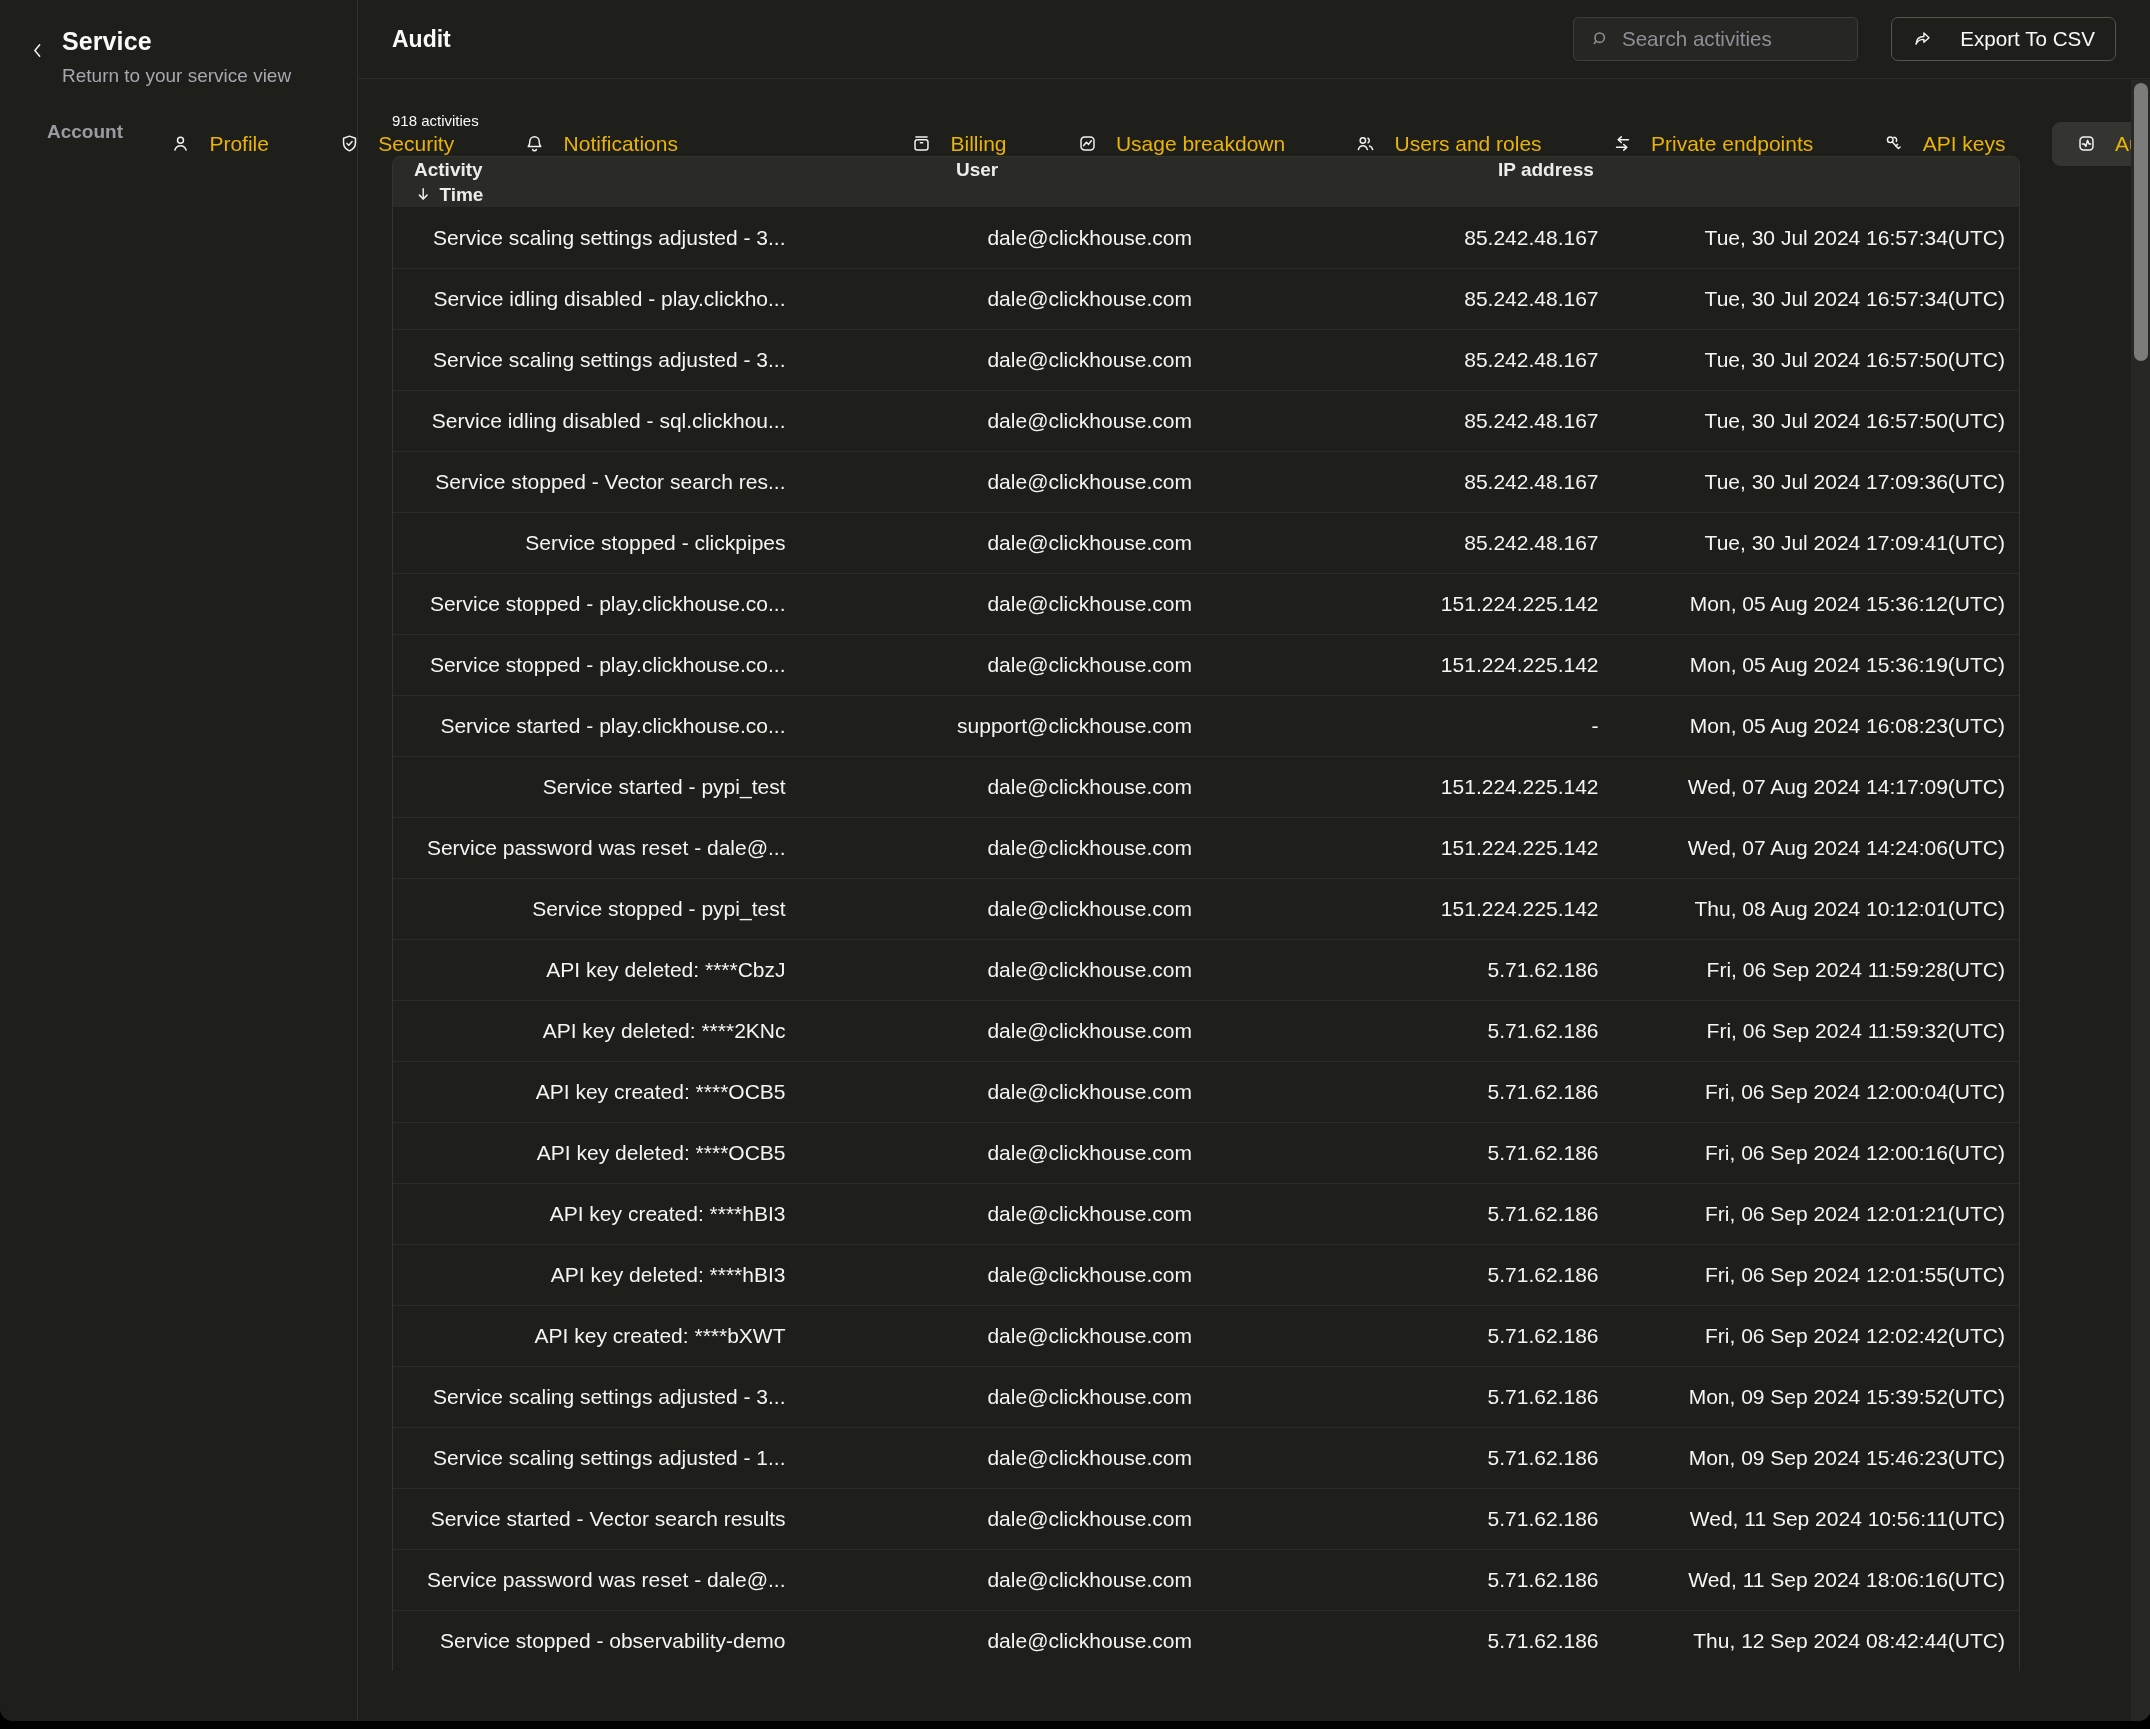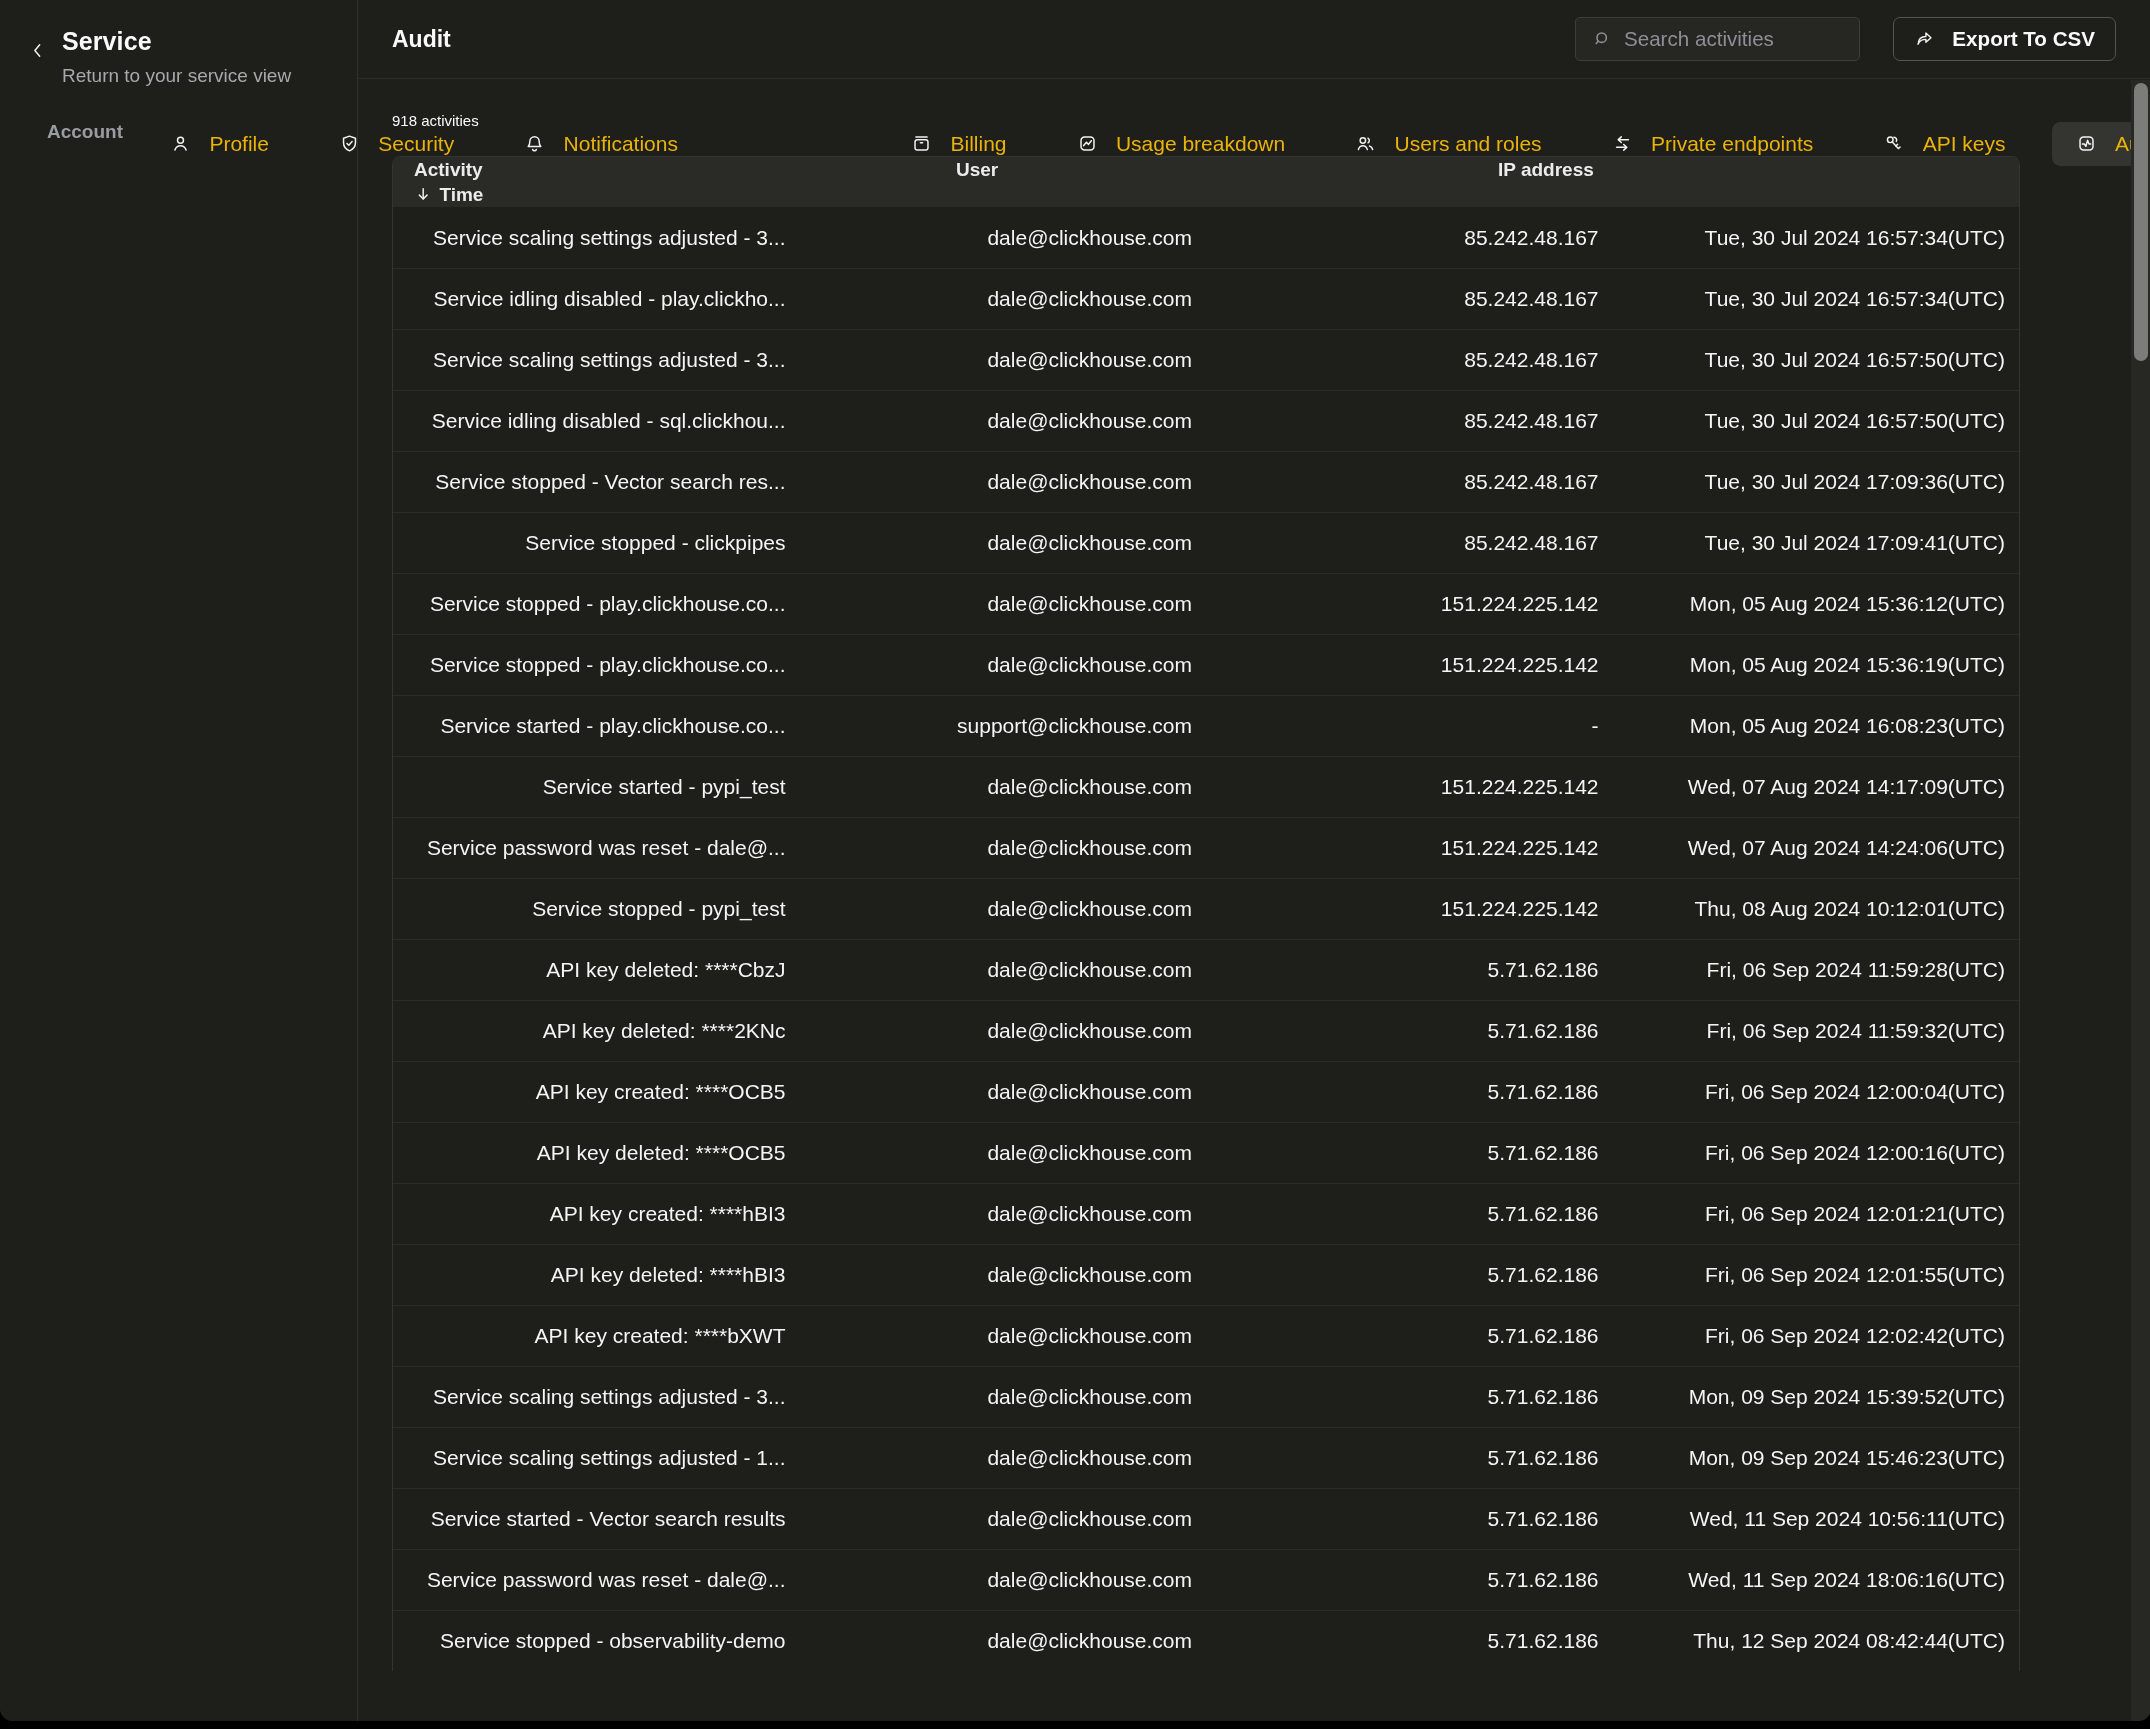--- a/index.html
+++ b/index.html
@@ -89,23 +89,23 @@
   .search-input {
     flex: 1; min-width: 0;
     background: transparent; border: none; outline: none;
     font-family: inherit; font-size: 20.6px; color: #f0f0ee;
   }
   .search-input::placeholder { color: #8f8f97; }
   .export-btn {
     height: 44px;
     border: 0.7px solid #55554f; border-radius: 7px;
     background: transparent;
-    display: flex; align-items: center; gap: 17px;
+    display: flex; align-items: center; gap: 27px;
     padding: 0 20px;
-    font-family: inherit; font-size: 20.6px; font-weight: 700; color: #fafaf8;
+    font-family: inherit; font-size: 20.6px; font-weight: 400; color: #fafaf8;
     cursor: pointer;
   }
   .export-btn .icon svg { width: 21px; height: 21px; stroke-width: 1.6; }
   .content { flex: 1; padding: 33px 0 0 34px; overflow: hidden; }
   .count { font-size: 15px; font-weight: 400; color: #fafaf8; }
   .audit-table {
     margin-top: 27px; width: 1628px;
     border: 0.7px solid #343431; border-bottom: none;
     border-radius: 8.5px 8.5px 0 0;
     overflow: hidden;

